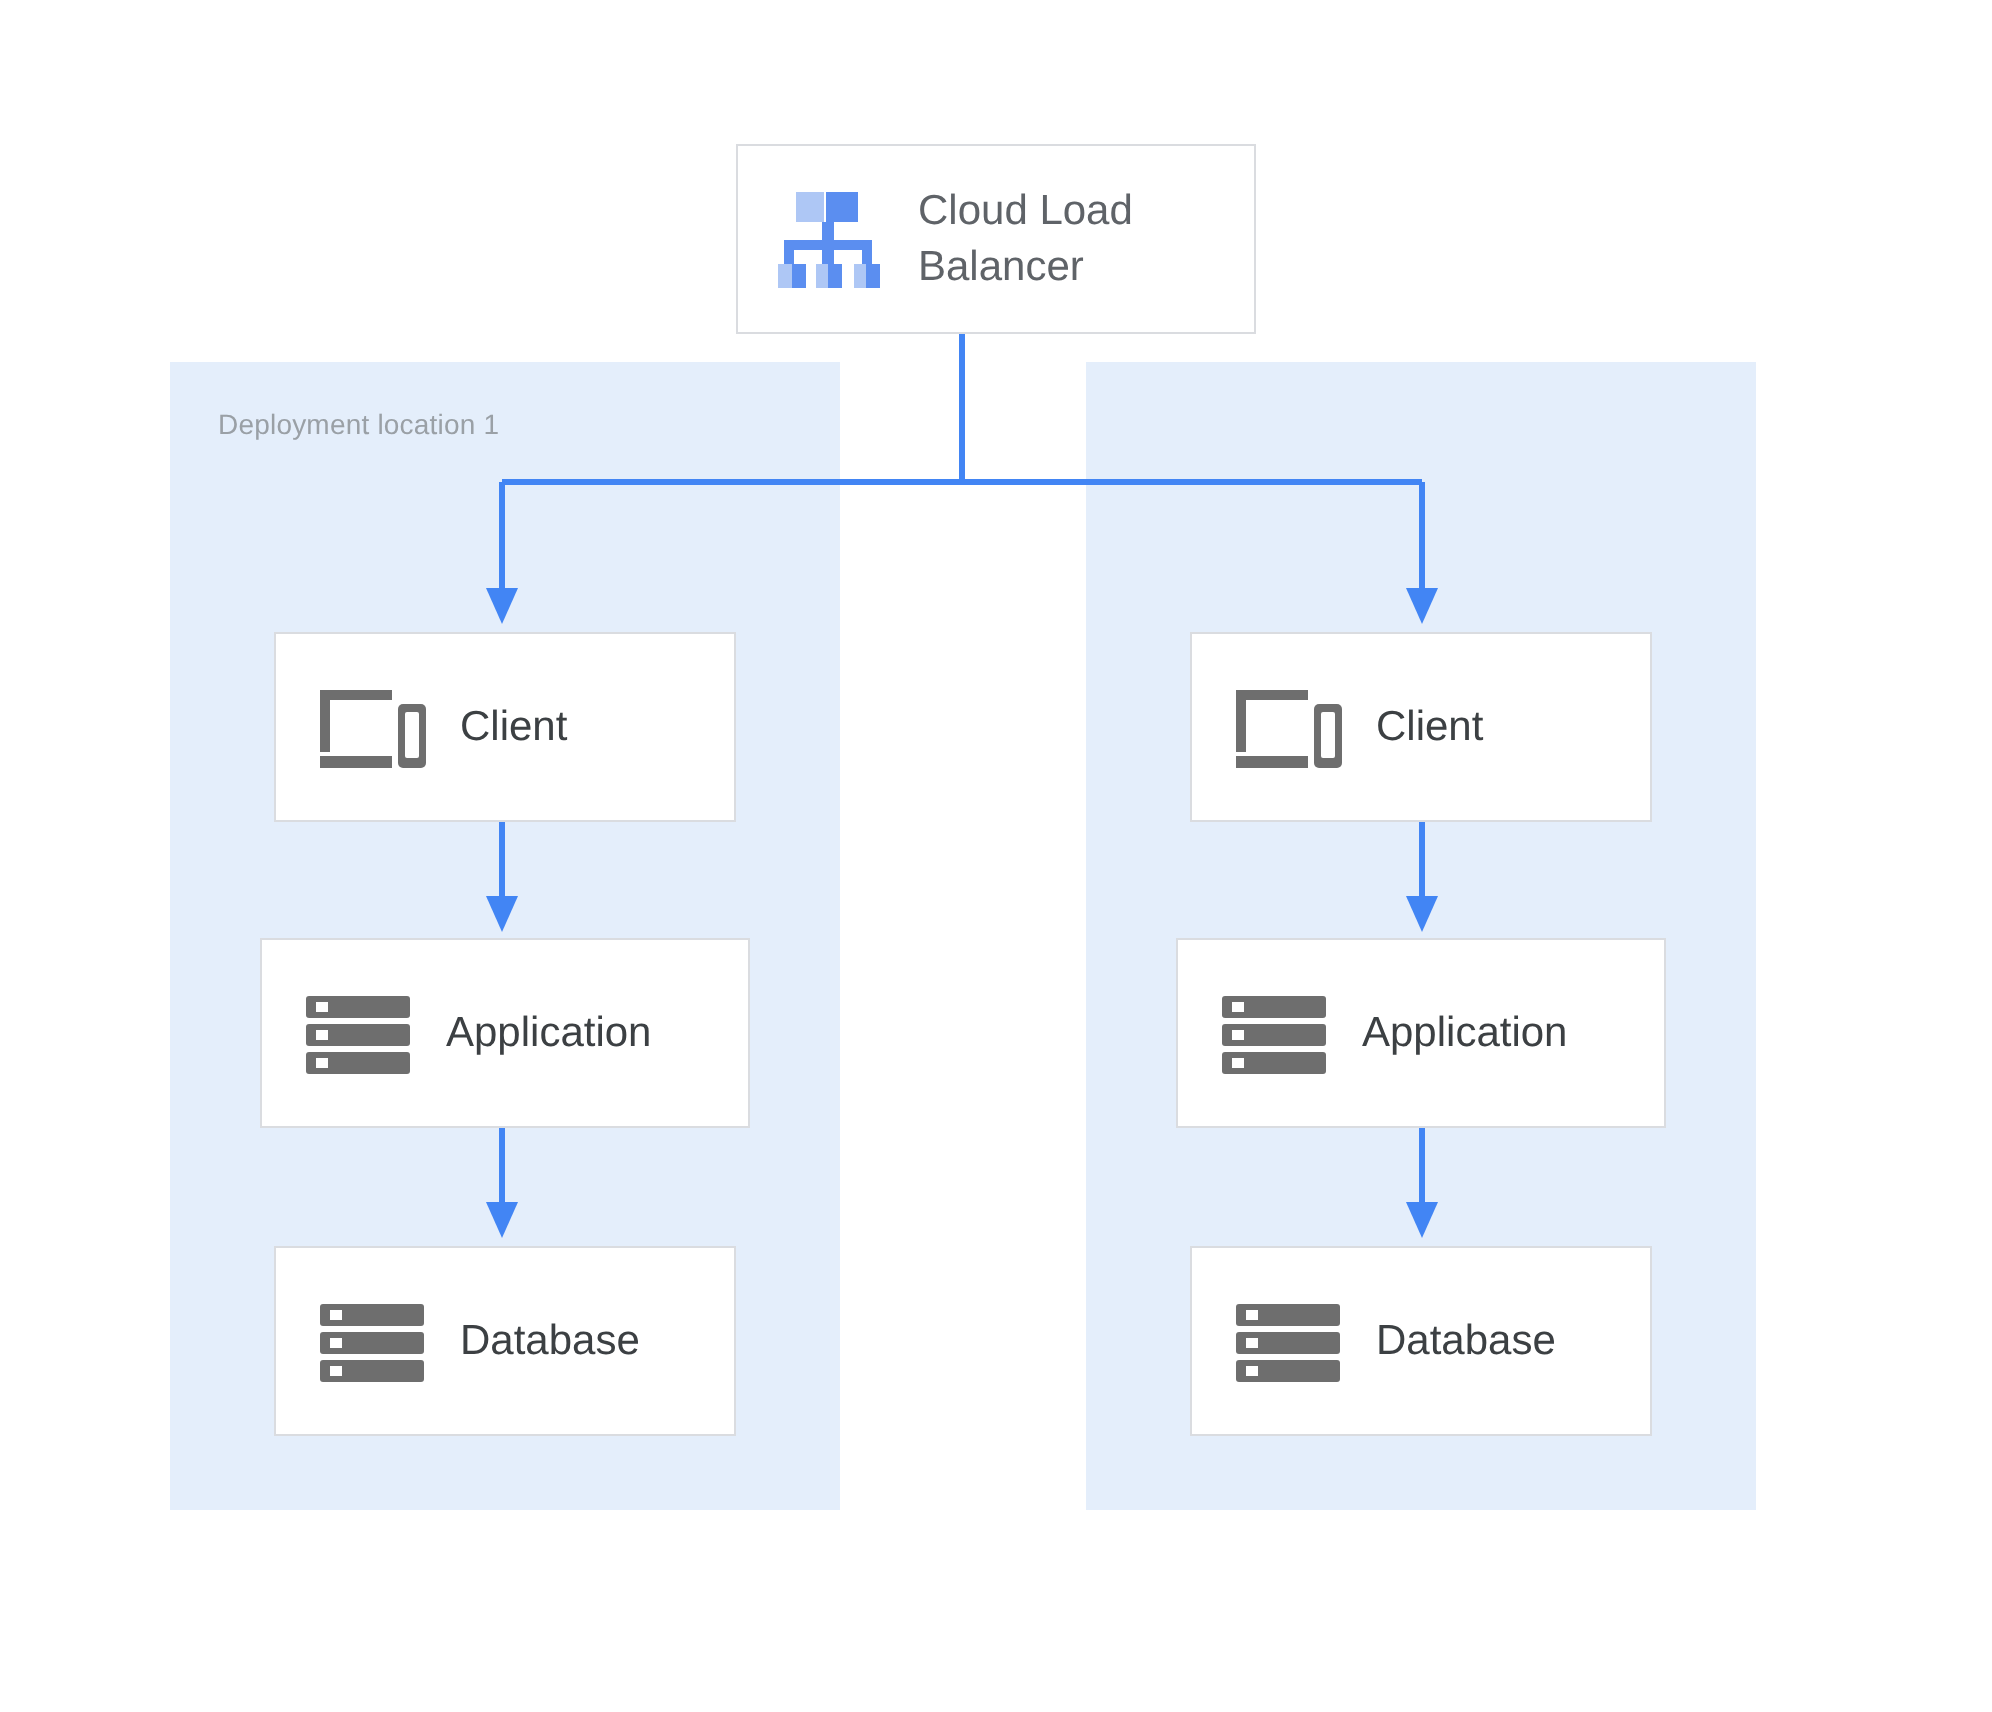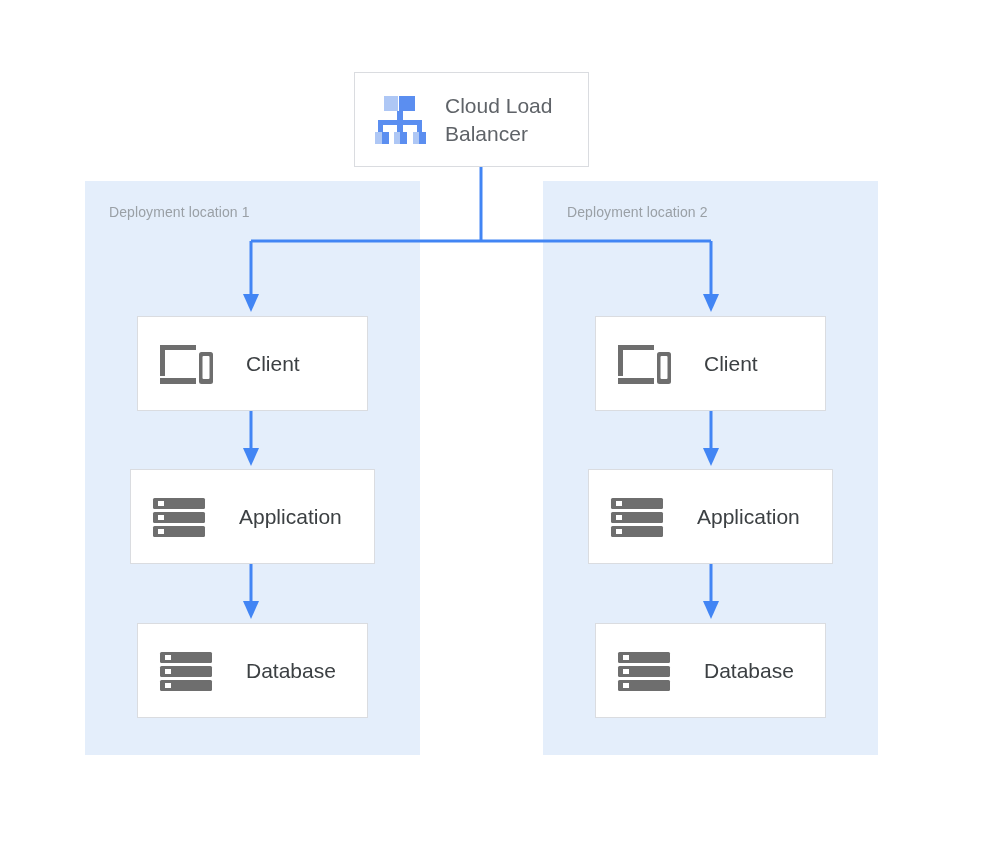--- a/index.html
+++ b/index.html
@@ -54,35 +54,35 @@
     justify-content: center;
   }
   .node .node-label {
     font-size: 21px;
     color: #3c4043;
     white-space: nowrap;
   }
 
   
   #node-lb {
-    left: 354px; top: 72px; width: 235px; height: 95px;
+    left: 368px; top: 72px; width: 260px; height: 95px;
     padding-left: 18px;
   }
   #node-lb .node-icon { width: 58px; height: 52px; }
   #node-lb .node-label {
     margin-left: 14px;
     line-height: 1.32;
     white-space: normal;
     color: #5f6368;
   }
 
   
   .svc { height: 95px; padding-left: 20px; }
   .svc .node-icon { width: 56px; height: 48px; }
-  .svc .node-label { margin-left: 32px; }
+  .svc .node-label { margin-left: 16px; }
 
   #node-client-1 { left: 137px; top: 316px; width: 231px; }
   #node-app-1    { left: 130px; top: 469px; width: 245px; }
   #node-db-1     { left: 137px; top: 623px; width: 231px; }
 
   #node-client-2 { left: 595px; top: 316px; width: 231px; }
   #node-app-2    { left: 588px; top: 469px; width: 245px; }
   #node-db-2     { left: 595px; top: 623px; width: 231px; }
 
   
@@ -96,21 +96,20 @@
 </style>
 </head>
 <body>
 
 <div id="diagram">
 
   <div class="zone" id="zone-1"></div>
   <div class="zone" id="zone-2"></div>
 
   <div class="zone-label" id="zone-1-label">Deployment location 1</div>
-  <div class="zone-label" id="zone-2-label">Deployment location 2</div>
 
   <svg id="edges" viewBox="0 0 996 856" width="996" height="856">
     <g fill="none" stroke="#4285f4" stroke-width="3">
 
       <path d="M481,167 L481,241"></path>
 
       <path d="M251,241 L711,241"></path>
 
       <path d="M251,241 L251,295"></path>
 

